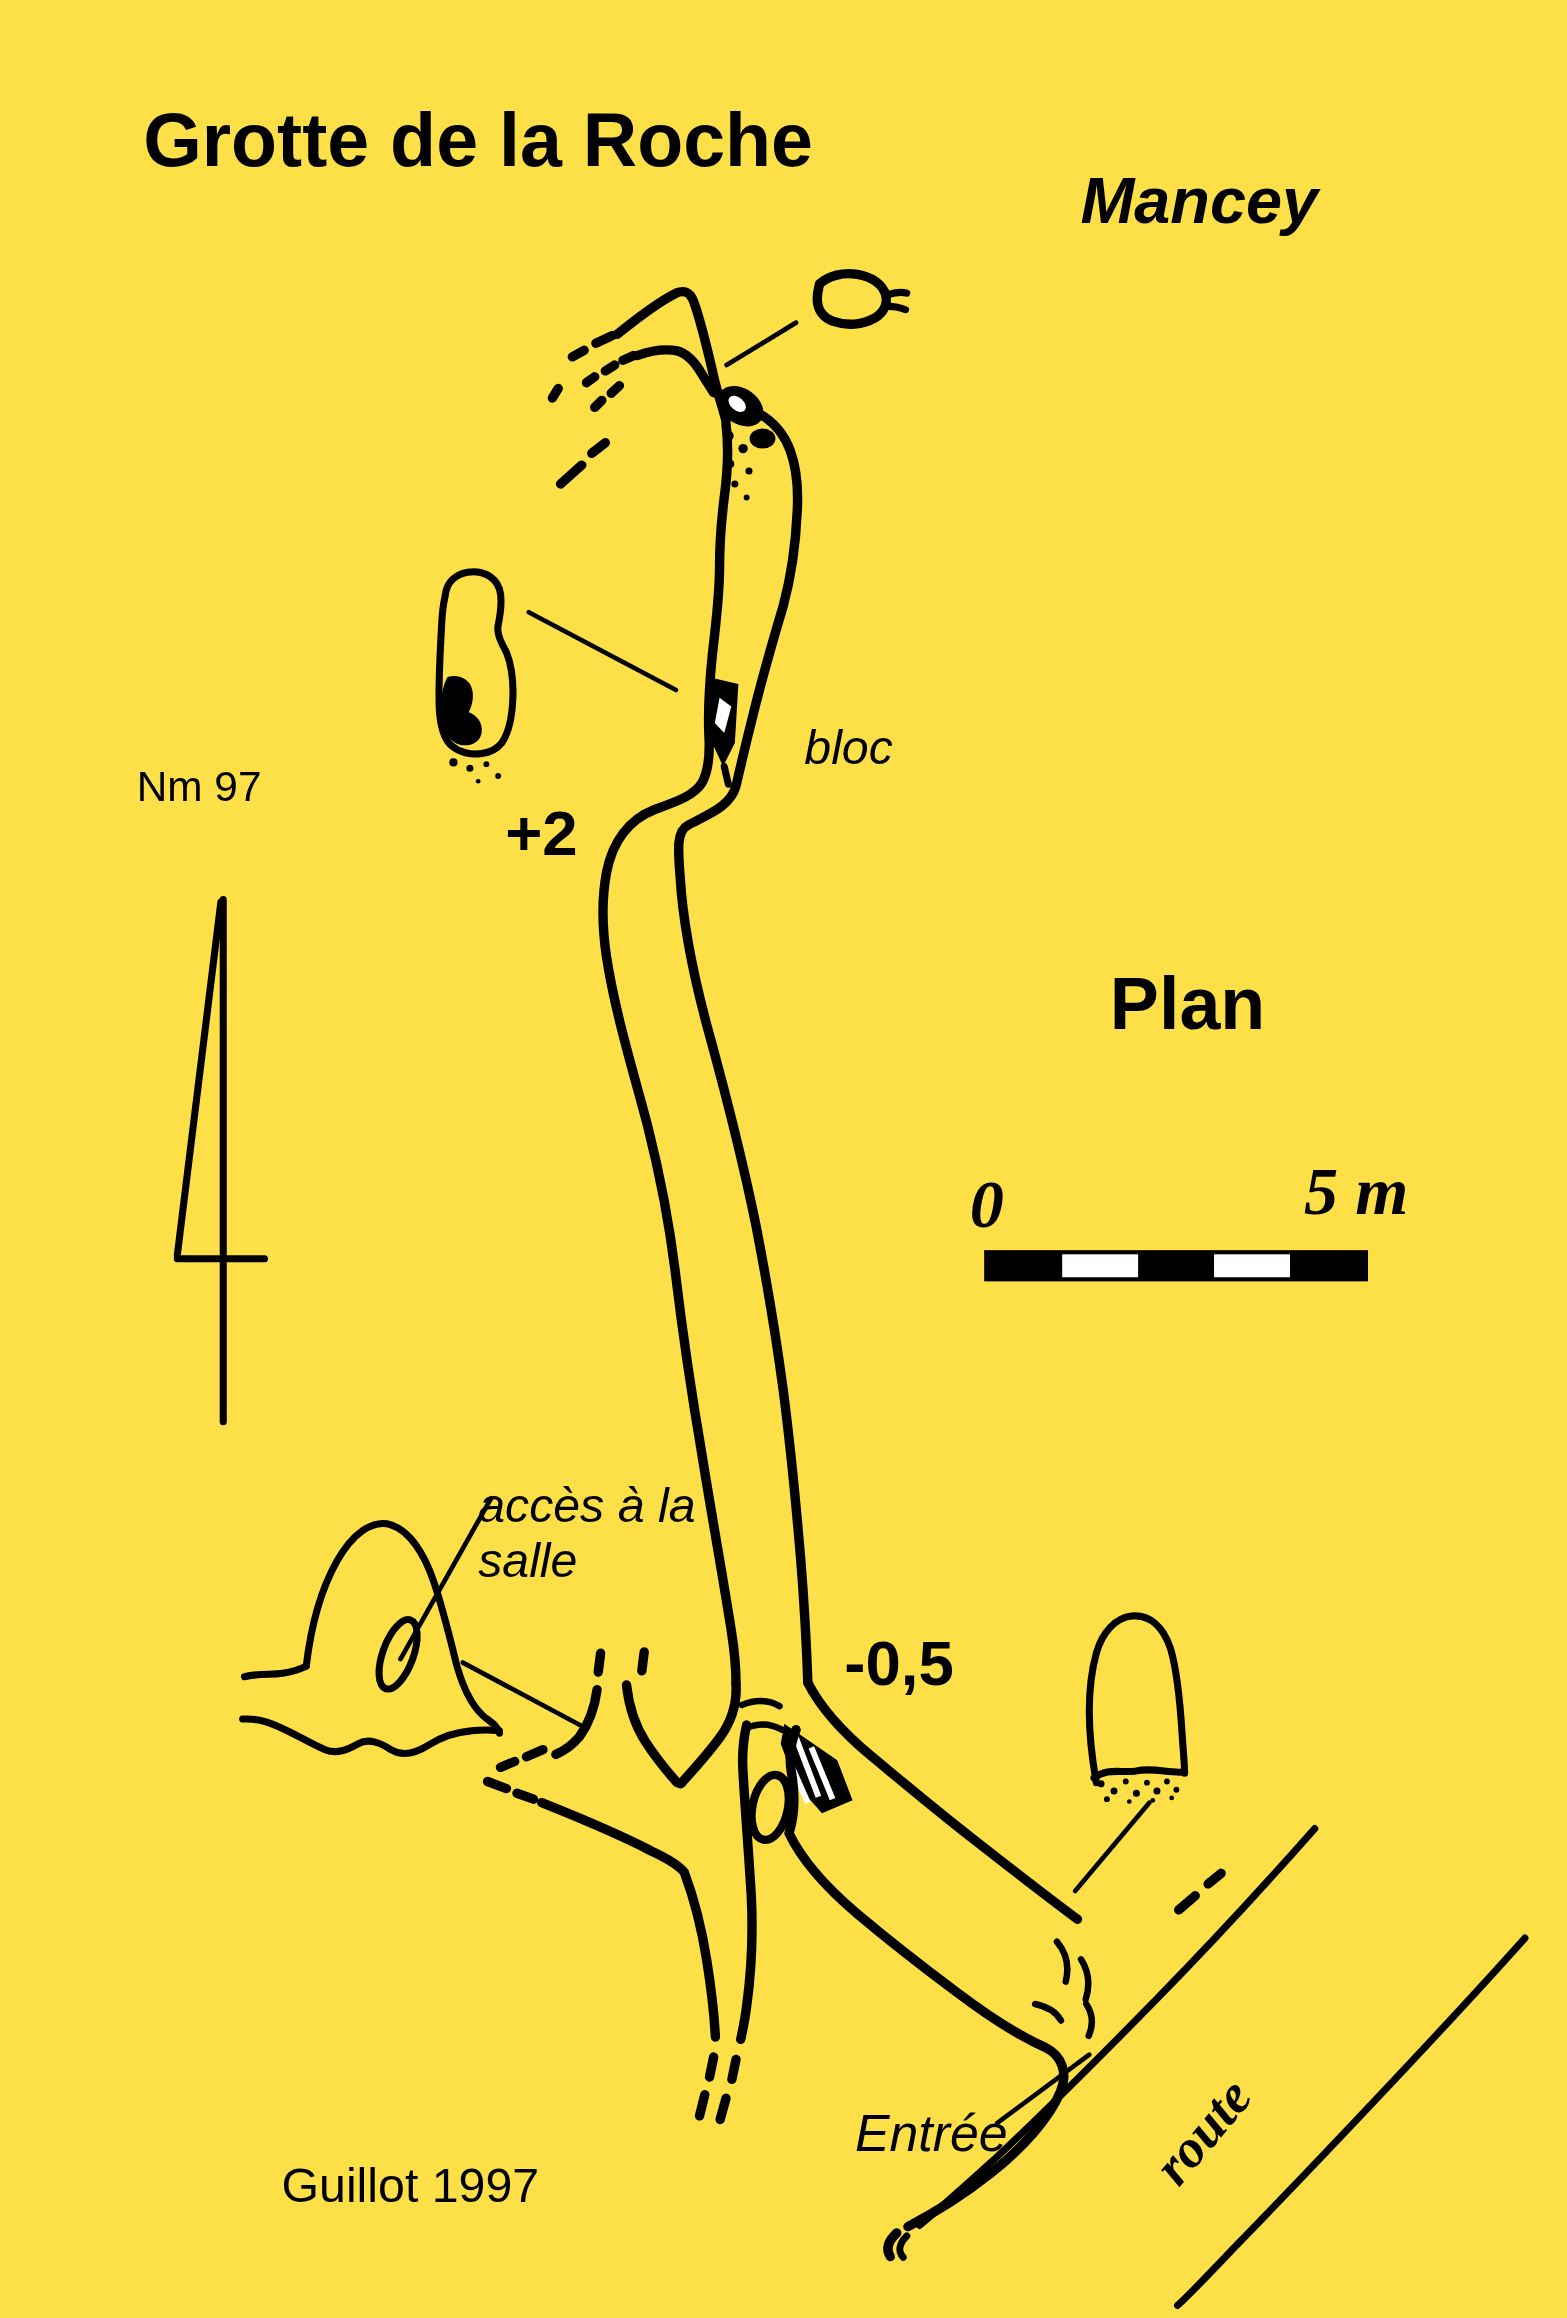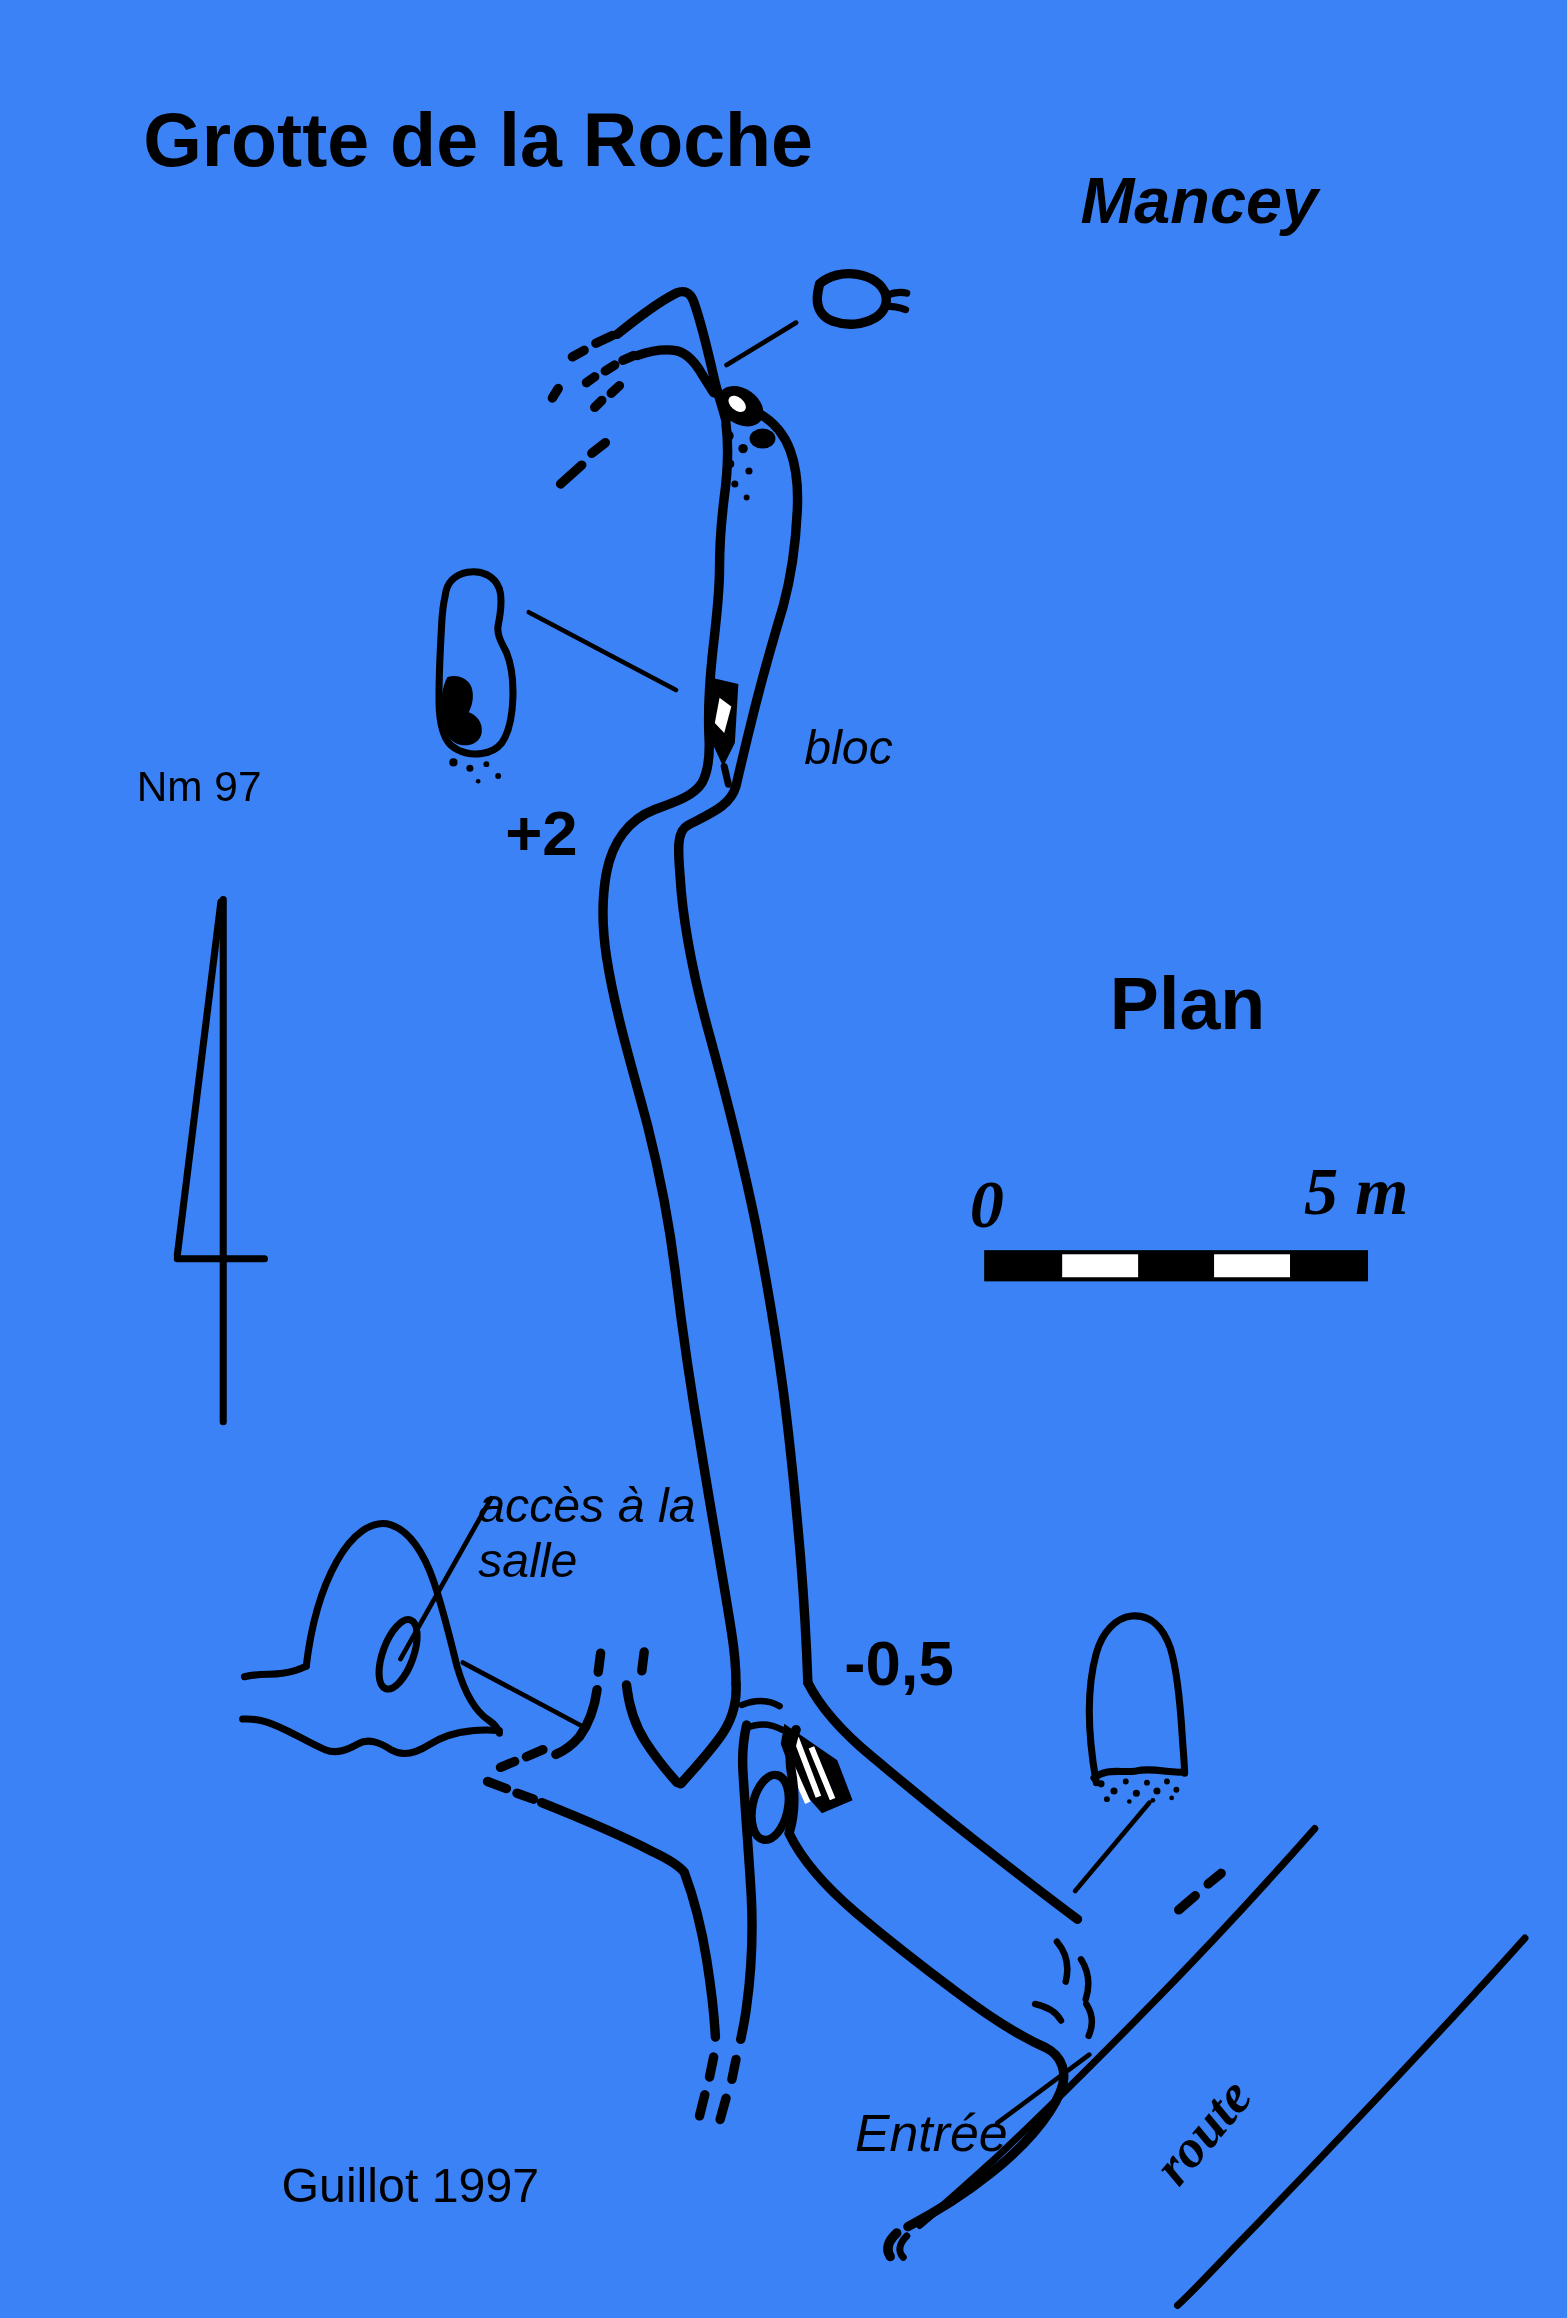--- a/index.html
+++ b/index.html
@@ -1,16 +1,16 @@
 <!DOCTYPE html>
 <html style="font-size:9.4px"><head>
 <meta charset="utf-8">
 <style>
   html,body{margin:0;padding:0;background:#ffffff;}
-  .page{width:1568px;height:2319px;position:relative;background:#3b82f6;overflow:hidden;}
+  .page{width:1568px;height:2319px;position:relative;background:#fde047;overflow:hidden;}
   svg{display:block;}
   text{fill:#000;}
   .t-title{font-family:"Liberation Sans",sans-serif;font-weight:bold;font-size:128px;}
   .t-commune{font-family:"Liberation Sans",sans-serif;font-weight:bold;font-style:italic;font-size:110px;}
   .t-sans{font-family:"Liberation Sans",sans-serif;font-size:72px;}
   .t-credit{font-family:"Liberation Sans",sans-serif;font-size:82px;}
   .t-bold{font-family:"Liberation Sans",sans-serif;font-weight:bold;font-size:108px;}
   .t-plan{font-family:"Liberation Sans",sans-serif;font-weight:bold;font-size:125px;}
   .t-ital{font-family:"Liberation Sans",sans-serif;font-style:italic;font-size:82px;}
   .t-entree{font-family:"Liberation Sans",sans-serif;font-style:italic;font-size:88px;}

